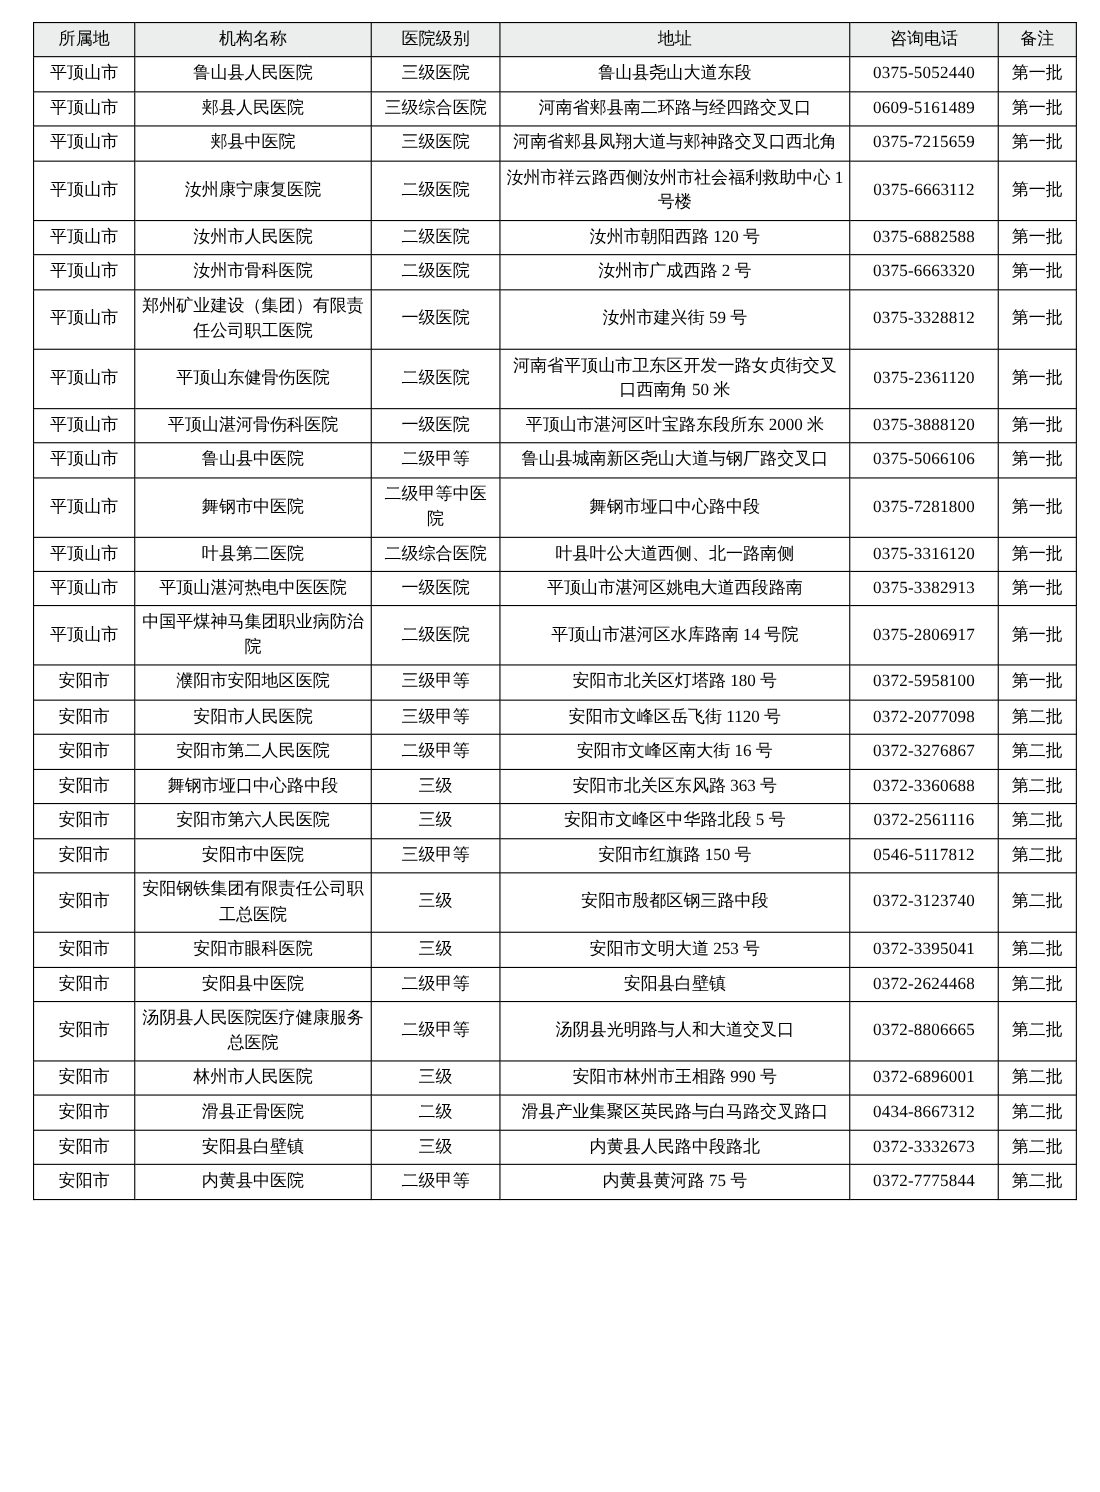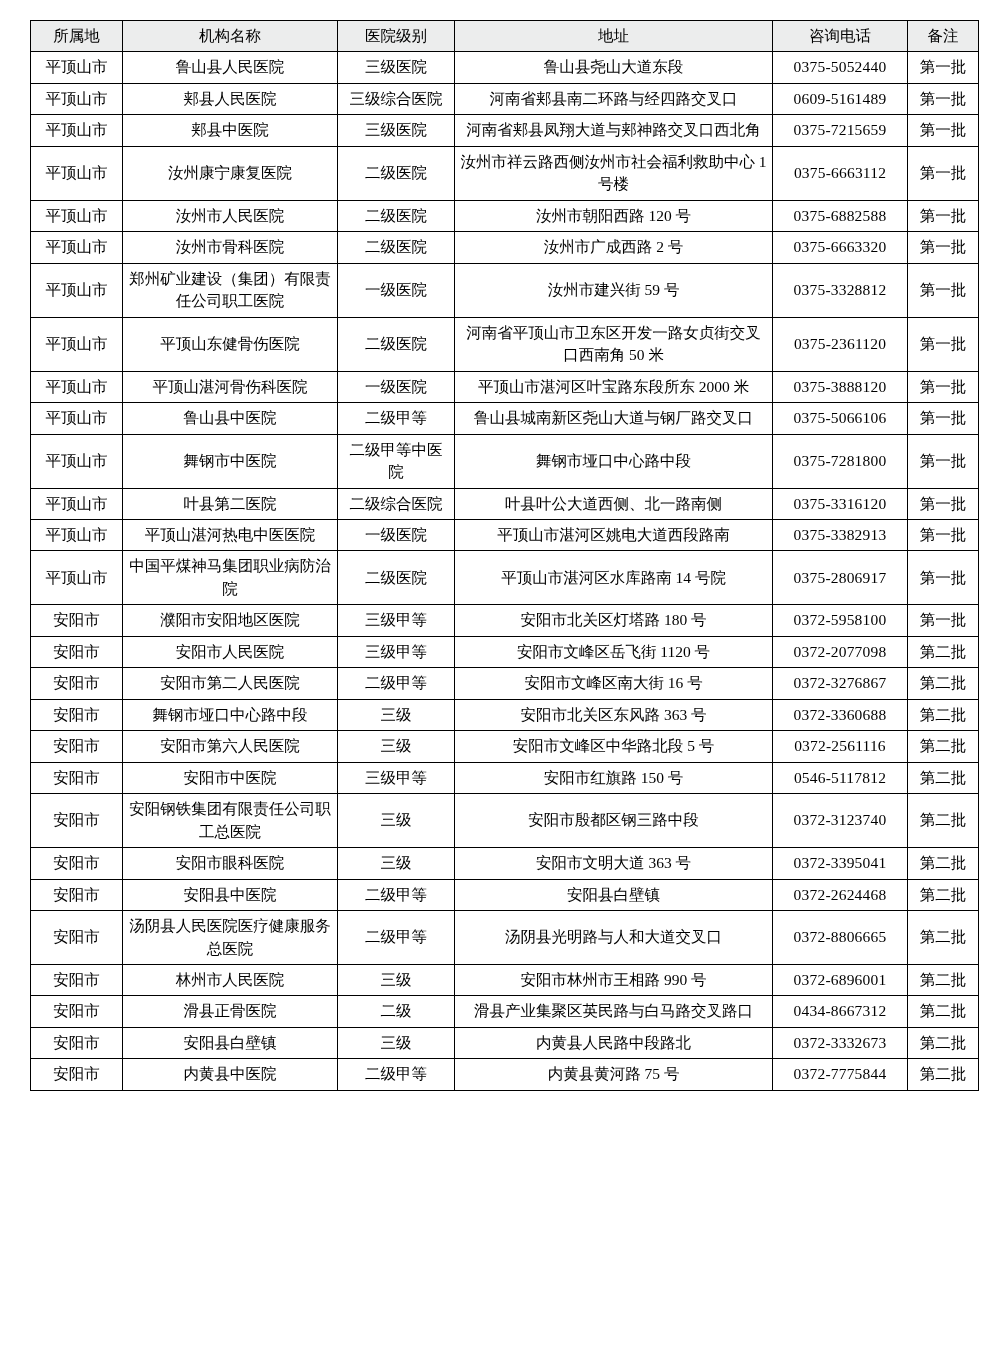--- a/index.html
+++ b/index.html
@@ -244,21 +244,21 @@
           <td class="col-name">安阳钢铁集团有限责任公司职工总医院</td>
           <td class="col-level">三级</td>
           <td class="col-address">安阳市殷都区钢三路中段</td>
           <td class="col-phone phone-cell">0372-3123740</td>
           <td class="col-batch">第二批</td>
         </tr>
         <tr>
           <td class="col-region">安阳市</td>
           <td class="col-name">安阳市眼科医院</td>
           <td class="col-level">三级</td>
-          <td class="col-address">安阳市文明大道 363 号</td>
+          <td class="col-address">安阳市文明大道 253 号</td>
           <td class="col-phone phone-cell">0372-3395041</td>
           <td class="col-batch">第二批</td>
         </tr>
         <tr>
           <td class="col-region">安阳市</td>
           <td class="col-name">安阳县中医院</td>
           <td class="col-level">二级甲等</td>
           <td class="col-address">安阳县白壁镇</td>
           <td class="col-phone phone-cell">0372-2624468</td>
           <td class="col-batch">第二批</td>

